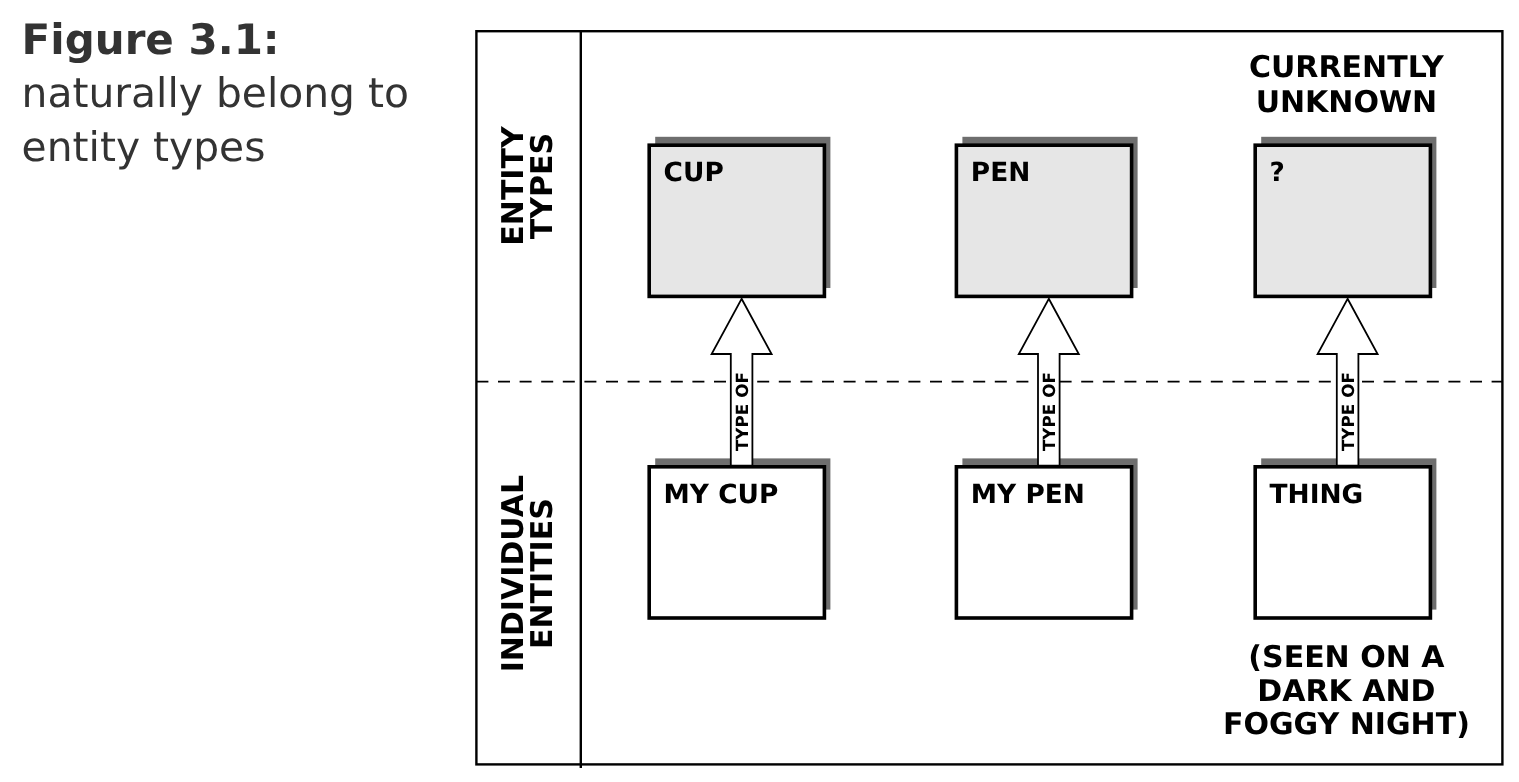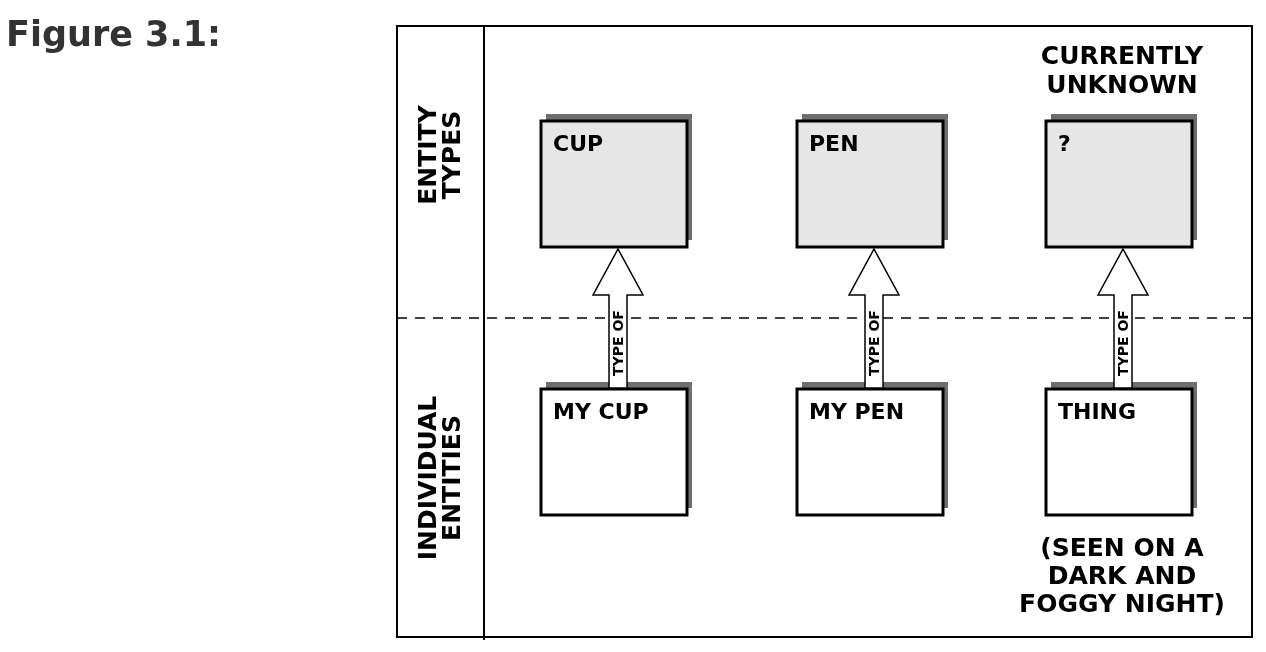--- a/index.html
+++ b/index.html
@@ -1,26 +1,28 @@
 <!DOCTYPE html>
 <html><head>
 <meta charset="utf-8">
 <style>
   html, body { margin:0; padding:0; background:#ffffff; }
   body { width:1266px; height:652px; position:relative; overflow:hidden; font-family:"DejaVu Sans", sans-serif; }
-  .caption { position:absolute; left:6px; top:12px; width:360px; color:#333333; }
+  .caption { position:absolute; left:18px; top:12px; width:360px; color:#333333; }
   .caption .title { font-weight:bold; font-size:35px; line-height:44px; }
   .caption .text { font-size:34px; line-height:45px; }
   svg text { font-family:"DejaVu Sans", sans-serif; font-weight:bold; fill:#000; }
 </style>
 </head>
 <body>
 
 <div class="caption">
   <div class="title">Figure 3.1:</div>
+  <div class="text">naturally belong to</div>
+  <div class="text">entity types</div>
 </div>
 
 <svg width="1266" height="652" style="position:absolute;left:0;top:0;">
 
   <rect x="397" y="26" width="855" height="611" fill="none" stroke="#000" stroke-width="2"></rect>
   <line x1="484" y1="26" x2="484" y2="640" stroke="#000" stroke-width="2"></line>
   <line x1="397" y1="318" x2="1252" y2="318" stroke="#000" stroke-width="1.5" stroke-dasharray="10,8"></line>
 
   <g transform="translate(440,155) rotate(-90)">
     <text x="0" y="-4" text-anchor="middle" font-size="25">ENTITY</text>

